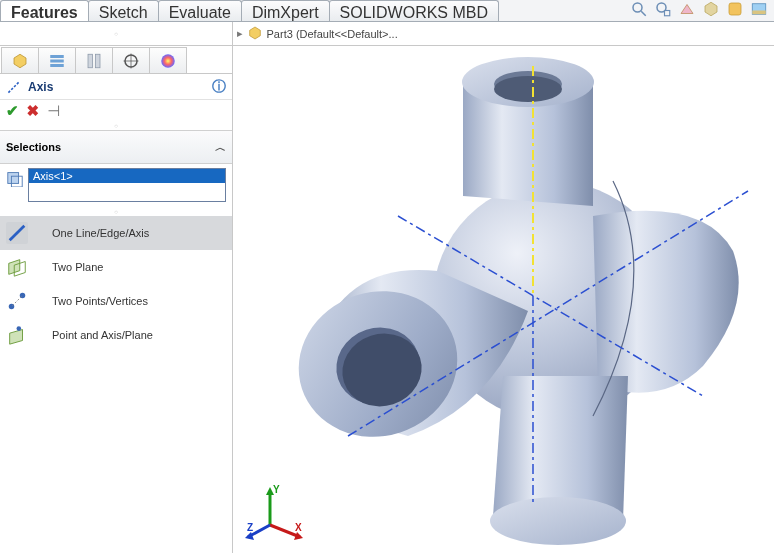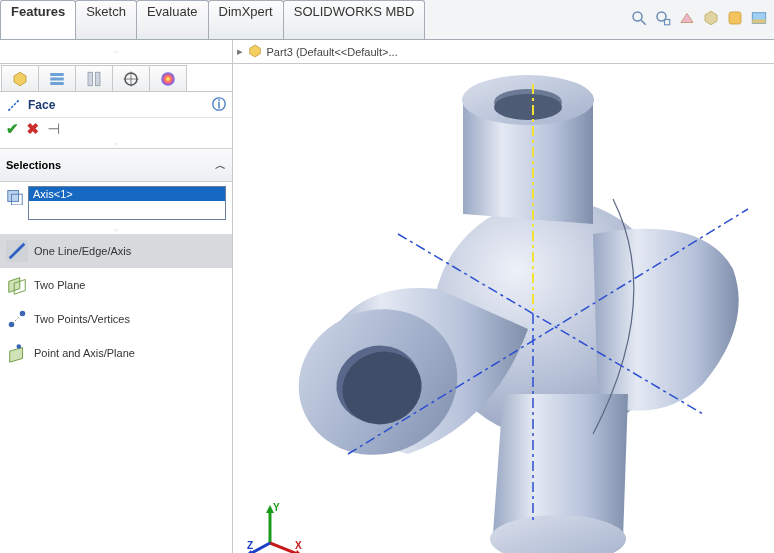--- a/index.html
+++ b/index.html
@@ -1,19 +1,19 @@
 <!DOCTYPE html>
 <html><head>
 <meta charset="utf-8">
 <style>
   * { box-sizing: border-box; font-family: "Segoe UI", Tahoma, sans-serif; }
   html, body { margin: 0; padding: 0; width: 774px; height: 553px; background: #fff; overflow: hidden; }
 
   
-  .cmd-tabs { display: flex; height: 40px; border-bottom: 1px solid #a4acb5; background: #f3f4f6; font-size: 13px; }
+  .cmd-tabs { display: flex; height: 22px; border-bottom: 1px solid #a4acb5; background: #f3f4f6; font-size: 16px; }
   .cmd-tabs .tab { padding: 3px 10px; border: 1px solid #a4acb5; border-bottom: none; border-top-left-radius: 3px; border-top-right-radius: 3px; margin-right: -1px; background: linear-gradient(#fcfcfd,#e9ecef); color: #333; cursor: pointer; }
   .cmd-tabs .tab.active { background: #fff; font-weight: 600; }
 
   .cmd-spacer { flex: 1; }
   .toolbar-icons { display: flex; align-items: center; gap: 6px; padding-right: 6px; }
   .toolbar-icons svg { width: 18px; height: 18px; }
 
   
   .breadcrumb-row { height: 24px; display: flex; align-items: center; border-bottom: 1px solid #c8c8c8; }
   .breadcrumb-row .rebuild-hint { width: 233px; height: 24px; border-right: 1px solid #c8c8c8; display:flex; align-items:center; justify-content:center;}
@@ -44,21 +44,21 @@
   
   .group-hdr { height: 22px; display: flex; align-items: center; padding: 16px 6px; background: linear-gradient(#fbfbfc,#eceff2); border-top: 1px solid #d0d0d0; border-bottom: 1px solid #d0d0d0; font-size: 11px; font-weight: 600; cursor: pointer; }
   .group-hdr .chev { margin-left: auto; color: #555; font-size: 11px; }
   .sel-area { padding: 4px 6px 6px 6px; }
   .sel-row { display:flex; align-items:flex-start; gap:4px;justify-content:center; }
   .sel-row .lead-icon { width:18px; height:18px; margin-top:1px; flex:0 0 18px; display:flex; align-items:center; justify-content:center; }
   .sel-list { flex:1; border: 1px solid #6a7fa0; background:#fff; min-height:34px; font-size:11px; }
   .sel-list .item { background: #1768c1; color:#fff; padding:1px 4px; }
 
   
-  .opt { display:flex; align-items:center; gap:6px; padding: 6px 6px; font-size: 11px; color:#333; cursor:pointer; }
+  .opt { display:flex; align-items:center; gap:24px; padding: 6px 6px; font-size: 11px; color:#333; cursor:pointer; }
   .opt .opt-icon { width: 22px; height: 22px; display:flex; align-items:center; justify-content:center; border-radius:2px; }
   .opt.active { background: #d7d9dc; }
   .opt.active .opt-icon { background:#cfd2d6; }
 
   
   .triad { position: absolute; left: 12px; bottom: 8px; width: 60px; height: 60px; }
   .triad text { font-size: 10px; font-weight:600; }
 </style>
 </head>
 <body>
@@ -153,21 +153,21 @@
           </svg>
       </div>
     </div>
 
     <div class="pm-title">
       <span class="axis-icon">
         <svg viewBox="0 0 20 20" width="16" height="16">
             <line x1="3" y1="17" x2="17" y2="3" stroke="#2b60c4" stroke-width="2" stroke-dasharray="3 2"></line>
           </svg>
       </span>
-      <span>Face</span>
+      <span>Axis</span>
       <span class="help" title="Help">ⓘ</span>
     </div>
 
     <div class="pm-ctrls">
       <span class="ok" title="OK">✔</span>
       <span class="cancel" title="Cancel">✖</span>
       <span class="pin" title="Keep Visible">⊣</span>
     </div>
 
     <div class="divider-dot"></div>

